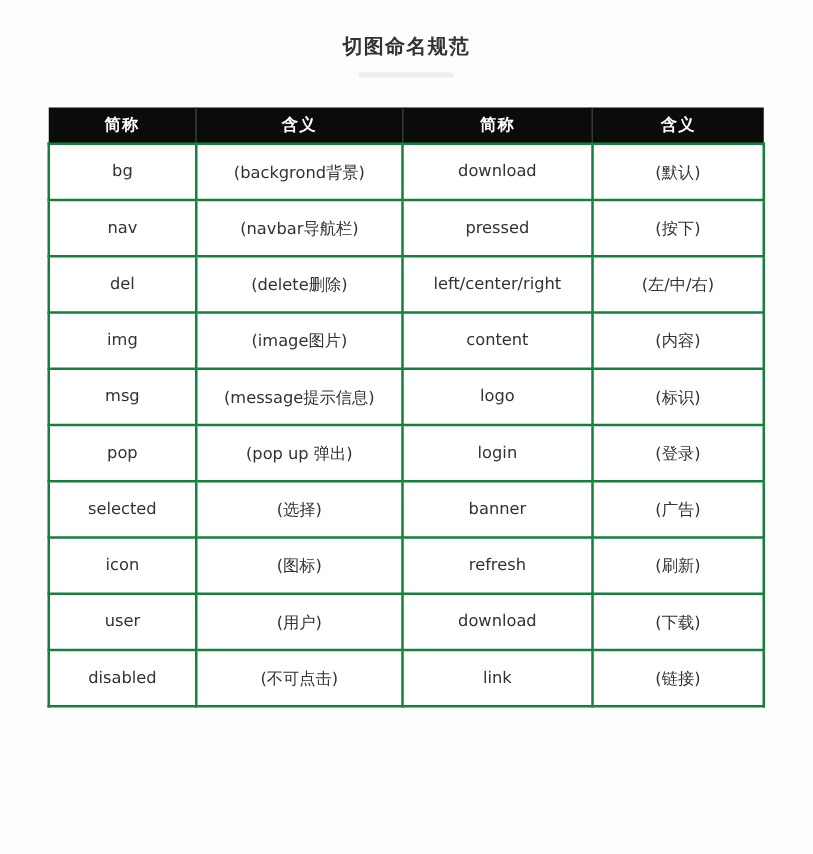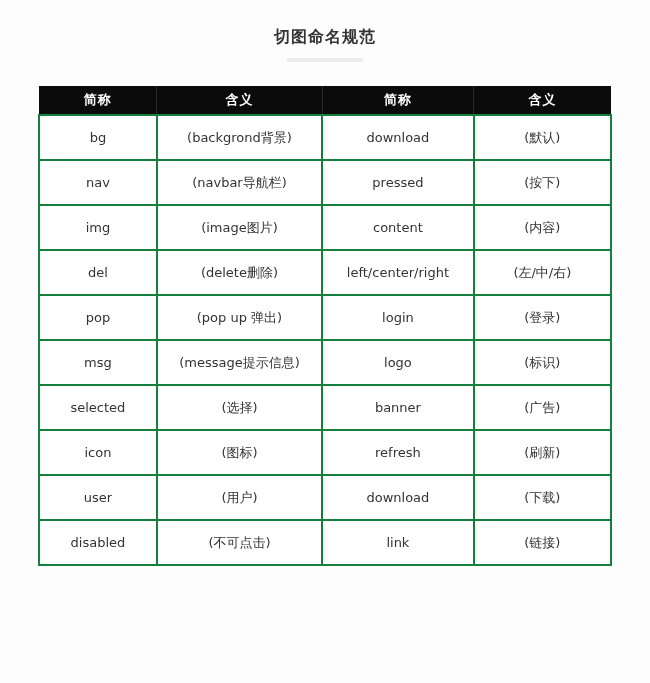--- a/index.html
+++ b/index.html
@@ -85,42 +85,42 @@
           <td class="col-2">download</td>
           <td class="col-3">(默认)</td>
         </tr>
         <tr>
           <td class="col-0">nav</td>
           <td class="col-1">(navbar导航栏)</td>
           <td class="col-2">pressed</td>
           <td class="col-3">(按下)</td>
         </tr>
         <tr>
+          <td class="col-0">del</td>
+          <td class="col-1">(delete删除)</td>
+          <td class="col-2">left/center/right</td>
+          <td class="col-3">(左/中/右)</td>
+        </tr>
+        <tr>
           <td class="col-0">img</td>
           <td class="col-1">(image图片)</td>
           <td class="col-2">content</td>
           <td class="col-3">(内容)</td>
         </tr>
         <tr>
-          <td class="col-0">del</td>
-          <td class="col-1">(delete删除)</td>
-          <td class="col-2">left/center/right</td>
-          <td class="col-3">(左/中/右)</td>
+          <td class="col-0">msg</td>
+          <td class="col-1">(message提示信息)</td>
+          <td class="col-2">logo</td>
+          <td class="col-3">(标识)</td>
         </tr>
         <tr>
           <td class="col-0">pop</td>
           <td class="col-1">(pop up 弹出)</td>
           <td class="col-2">login</td>
           <td class="col-3">(登录)</td>
-        </tr>
-        <tr>
-          <td class="col-0">msg</td>
-          <td class="col-1">(message提示信息)</td>
-          <td class="col-2">logo</td>
-          <td class="col-3">(标识)</td>
         </tr>
         <tr>
           <td class="col-0">selected</td>
           <td class="col-1">(选择)</td>
           <td class="col-2">banner</td>
           <td class="col-3">(广告)</td>
         </tr>
         <tr>
           <td class="col-0">icon</td>
           <td class="col-1">(图标)</td>

